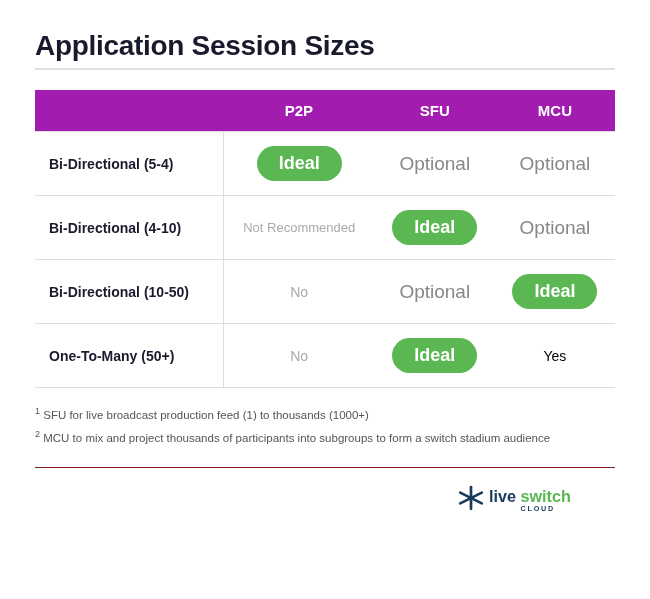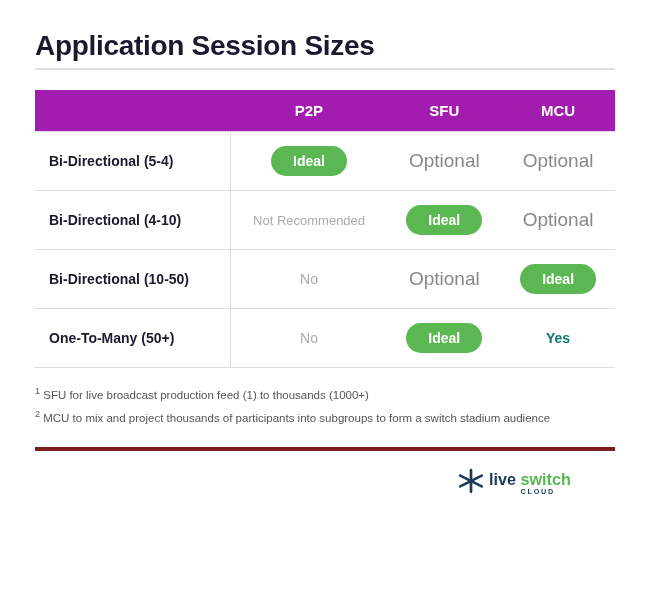--- a/index.html
+++ b/index.html
@@ -59,40 +59,40 @@
       color: #1a1a2e;
       font-size: 14px;
       border-right: 1px solid #ddd;
       padding-left: 14px;
     }
     .ideal-badge {
       display: inline-block;
       background: #5ab752;
       color: #fff;
       font-weight: 700;
-      font-size: 14px;
+      font-size: 18px;
       padding: 7px 22px;
       border-radius: 999px;
     }
     .optional-text { color: #888; font-size: 19px; }
     .not-recommended-text { color: #aaa; font-size: 13px; }
     .no-text { color: #aaa; font-size: 14px; }
-    .yes-text { color: #0f766e; font-weight: 700; font-size: 14px; }
+    .yes-text { color: #000000; font-weight: 400; font-size: 14px; }
     .footnotes {
       font-size: 11.5px;
       color: #555;
       line-height: 1.7;
       margin-bottom: 18px;
     }
     .footnotes p { margin-bottom: 2px; }
     .logo-area {
       display: flex;
       justify-content: flex-end;
       align-items: center;
-      border-top: 4px solid #7f1d1d;
+      border-top: 1px solid #7f1d1d;
       padding-top: 12px;
     }
     .logo-svg {
       height: 36px;
     }
     sup { font-size: 9px; vertical-align: super; }
   </style>
 </head>
 <body>
 

